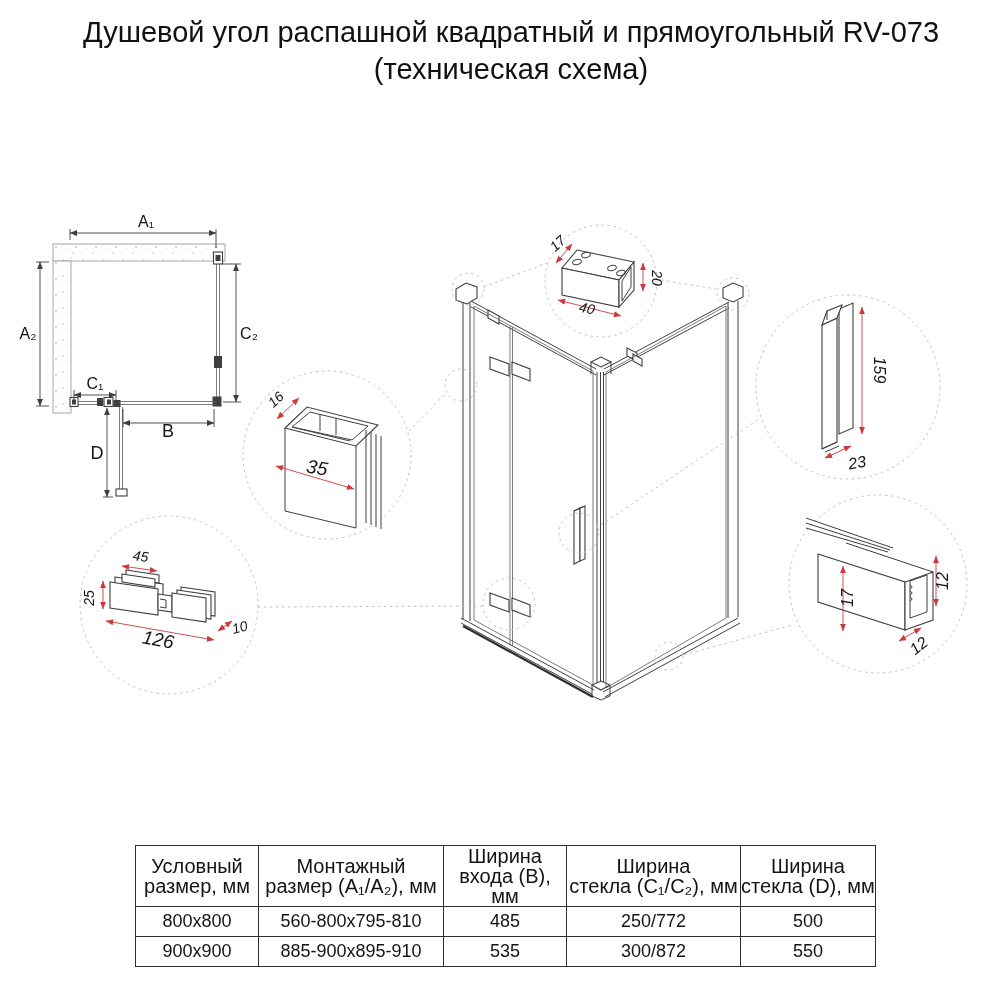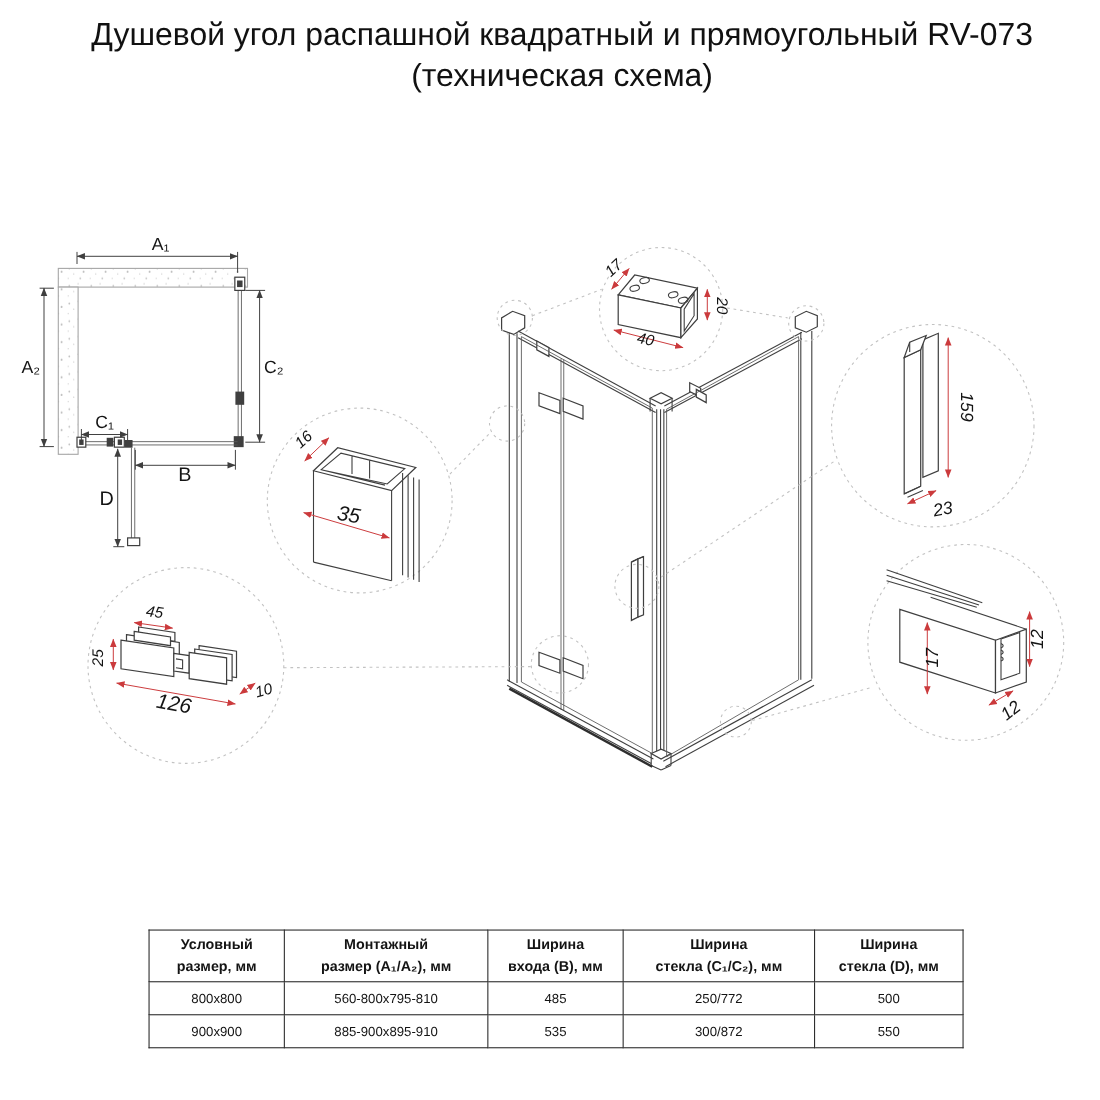--- a/index.html
+++ b/index.html
@@ -18,22 +18,22 @@
   text{fill:#141414;}
   .plab{font-size:16px;}
   .plab2{font-size:18px;}
   .dim{font-style:italic;font-size:14px;}
   .dimL{font-style:italic;font-size:19px;}
   .dimM{font-style:italic;font-size:16px;}
   table.size{position:absolute;left:135px;top:845px;border-collapse:collapse;
              table-layout:fixed;width:740px;}
   table.size th,table.size td{border:1.5px solid #2e2e2e;text-align:center;
              vertical-align:middle;padding:0;}
-  table.size th{height:46px;font-weight:bold;font-size:13px;line-height:20px;}
-  table.size td{height:29px;font-size:12px;}
+  table.size th{height:46px;font-weight:normal;font-size:20px;line-height:20px;}
+  table.size td{height:29px;font-size:18px;}
 </style>
 </head>
 <body>
 
 <div class="title">
   <div>Душевой угол распашной квадратный и прямоугольный RV-073</div>
   <div>(техническая схема)</div>
 </div>
 
 <svg width="1000" height="845" viewBox="0 0 1000 845">

